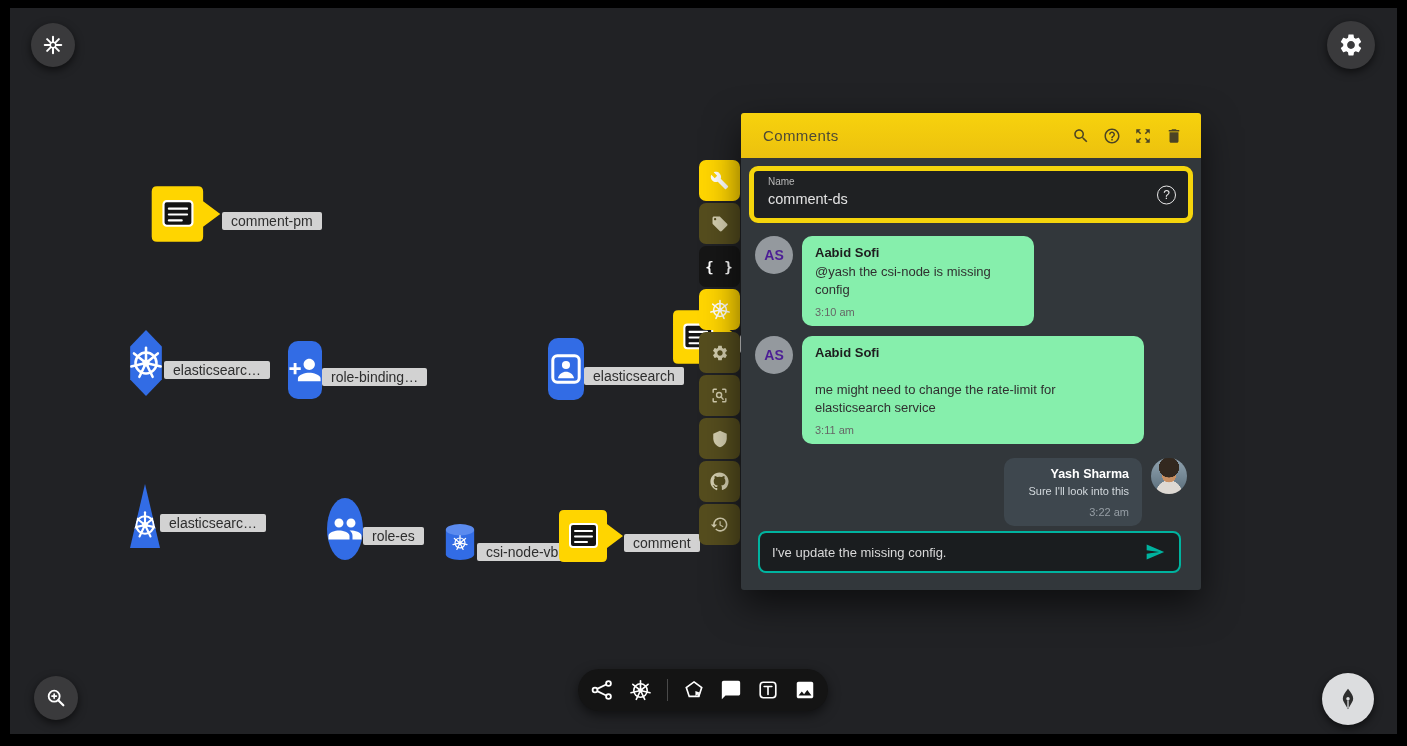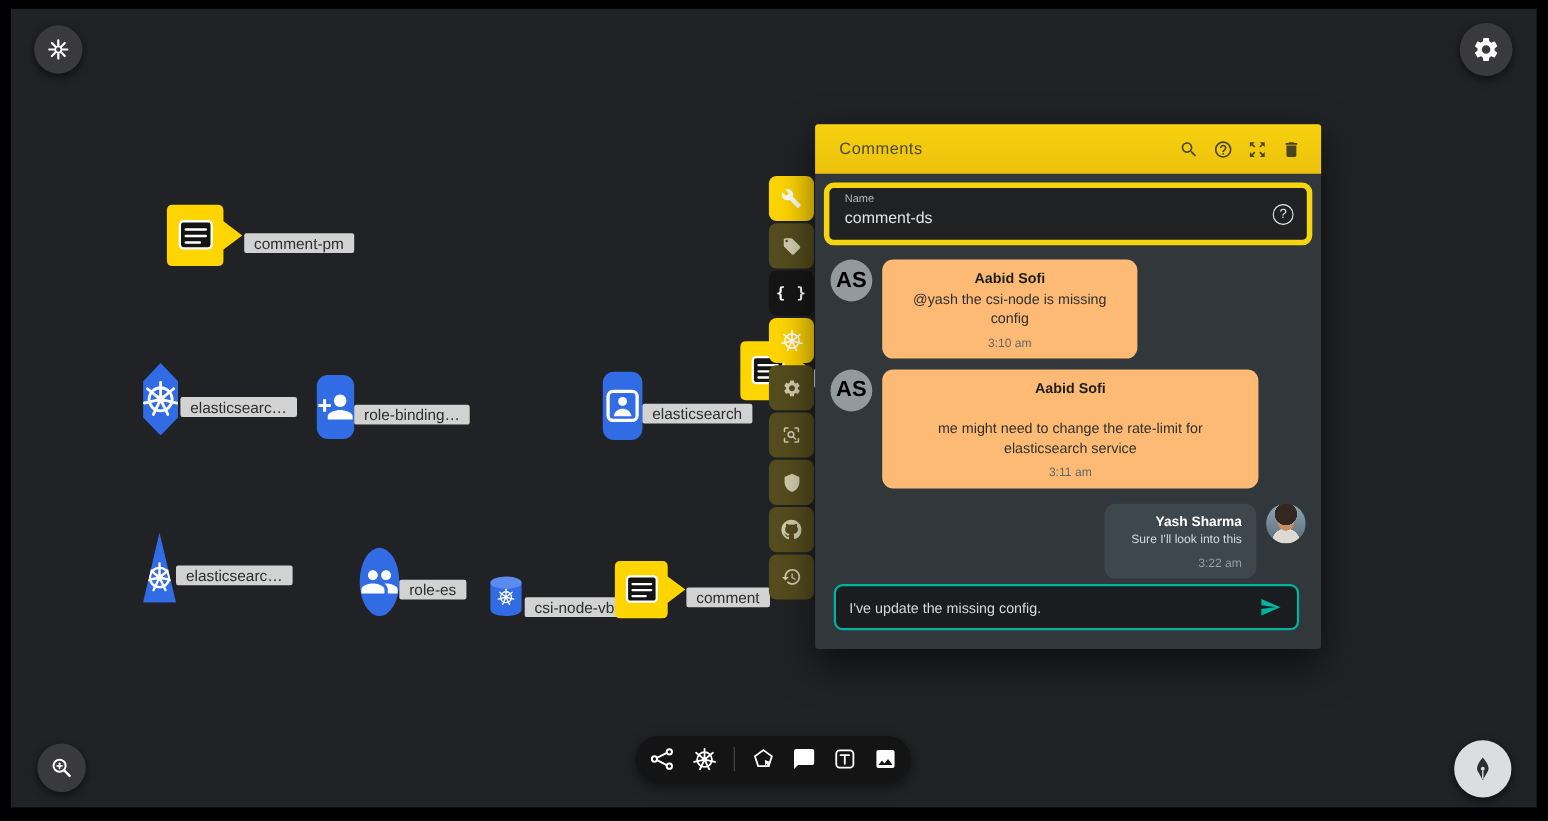--- a/index.html
+++ b/index.html
@@ -42,34 +42,34 @@
   .floating-label { position:absolute; top:5px; left:14px; font-size:10px; color:#b9b9b9; }
   .name-input { position:absolute; left:14px; top:20px; width:330px; background:transparent; border:none; outline:none;
                 color:#e3e3e3; font-size:14.5px; font-family:inherit; }
   .help-badge { position:absolute; right:12px; top:50%; transform:translateY(-50%); width:19px; height:19px;
                 border:1.6px solid #e8e8e8; border-radius:50%; color:#e8e8e8; font-size:12px;
                 display:flex; align-items:center; justify-content:center; }
 
   .messages { padding:2px 14px 0; }
   .msg-row { display:flex; gap:9px; margin-top:10px; align-items:flex-start; }
   .msg-row:first-child { margin-top:3px; }
-  .avatar { width:38px; height:38px; border-radius:50%; background:#94999e; color:#000000; font-size:20px; font-weight:bold;
+  .avatar { width:38px; height:38px; border-radius:50%; background:#94999e; color:#4c1d95; font-size:14px; font-weight:bold;
             display:flex; align-items:center; justify-content:center; flex:none; }
   .avatar-photo { width:36px; height:36px; border-radius:50%; flex:none;
         background:
           radial-gradient(circle at 50% 26%, #33281f 0 31%, rgba(0,0,0,0) 32%),
           radial-gradient(circle at 50% 46%, #c98f62 0 27%, rgba(0,0,0,0) 28%),
           radial-gradient(circle at 50% 95%, #d9d4cf 0 30%, rgba(0,0,0,0) 31%),
           linear-gradient(180deg,#91a4b1 0%,#59ránk?? 100%); }
   .avatar-photo { background:
           radial-gradient(circle at 50% 26%, #33281f 0 31%, rgba(0,0,0,0) 32%),
           radial-gradient(circle at 50% 48%, #c98f62 0 27%, rgba(0,0,0,0) 28%),
           radial-gradient(circle at 50% 98%, #ded9d3 0 32%, rgba(0,0,0,0) 33%),
           linear-gradient(180deg,#91a4b1 0%,#596c79 100%); }
-  .bubble { background:#fdba74; border-radius:10px; padding:9px 13px 8px; color:#2f2f2f;text-align:center; }
+  .bubble { background:#86efac; border-radius:10px; padding:9px 13px 8px; color:#2f2f2f; }
   .bubble .author { font-weight:bold; font-size:13px; color:#1e1e1e; }
   .bubble .text { font-size:13px; margin-top:3px; white-space:pre-line; line-height:1.38; color:#303030; }
   .bubble .time { font-size:11px; color:#666; margin-top:7px; }
   .b1 { max-width:232px; }
   .b2 { width:342px; }
   .msg-right { justify-content:flex-end; margin-top:14px; }
   .bubble-dark { background:#3e474e; text-align:right; width:138px; }
   .bubble-dark .author { color:#fff; font-size:12.5px; }
   .bubble-dark .text { color:#d3d9dd; font-size:11px; }
   .bubble-dark .time { color:#969ea5; }

